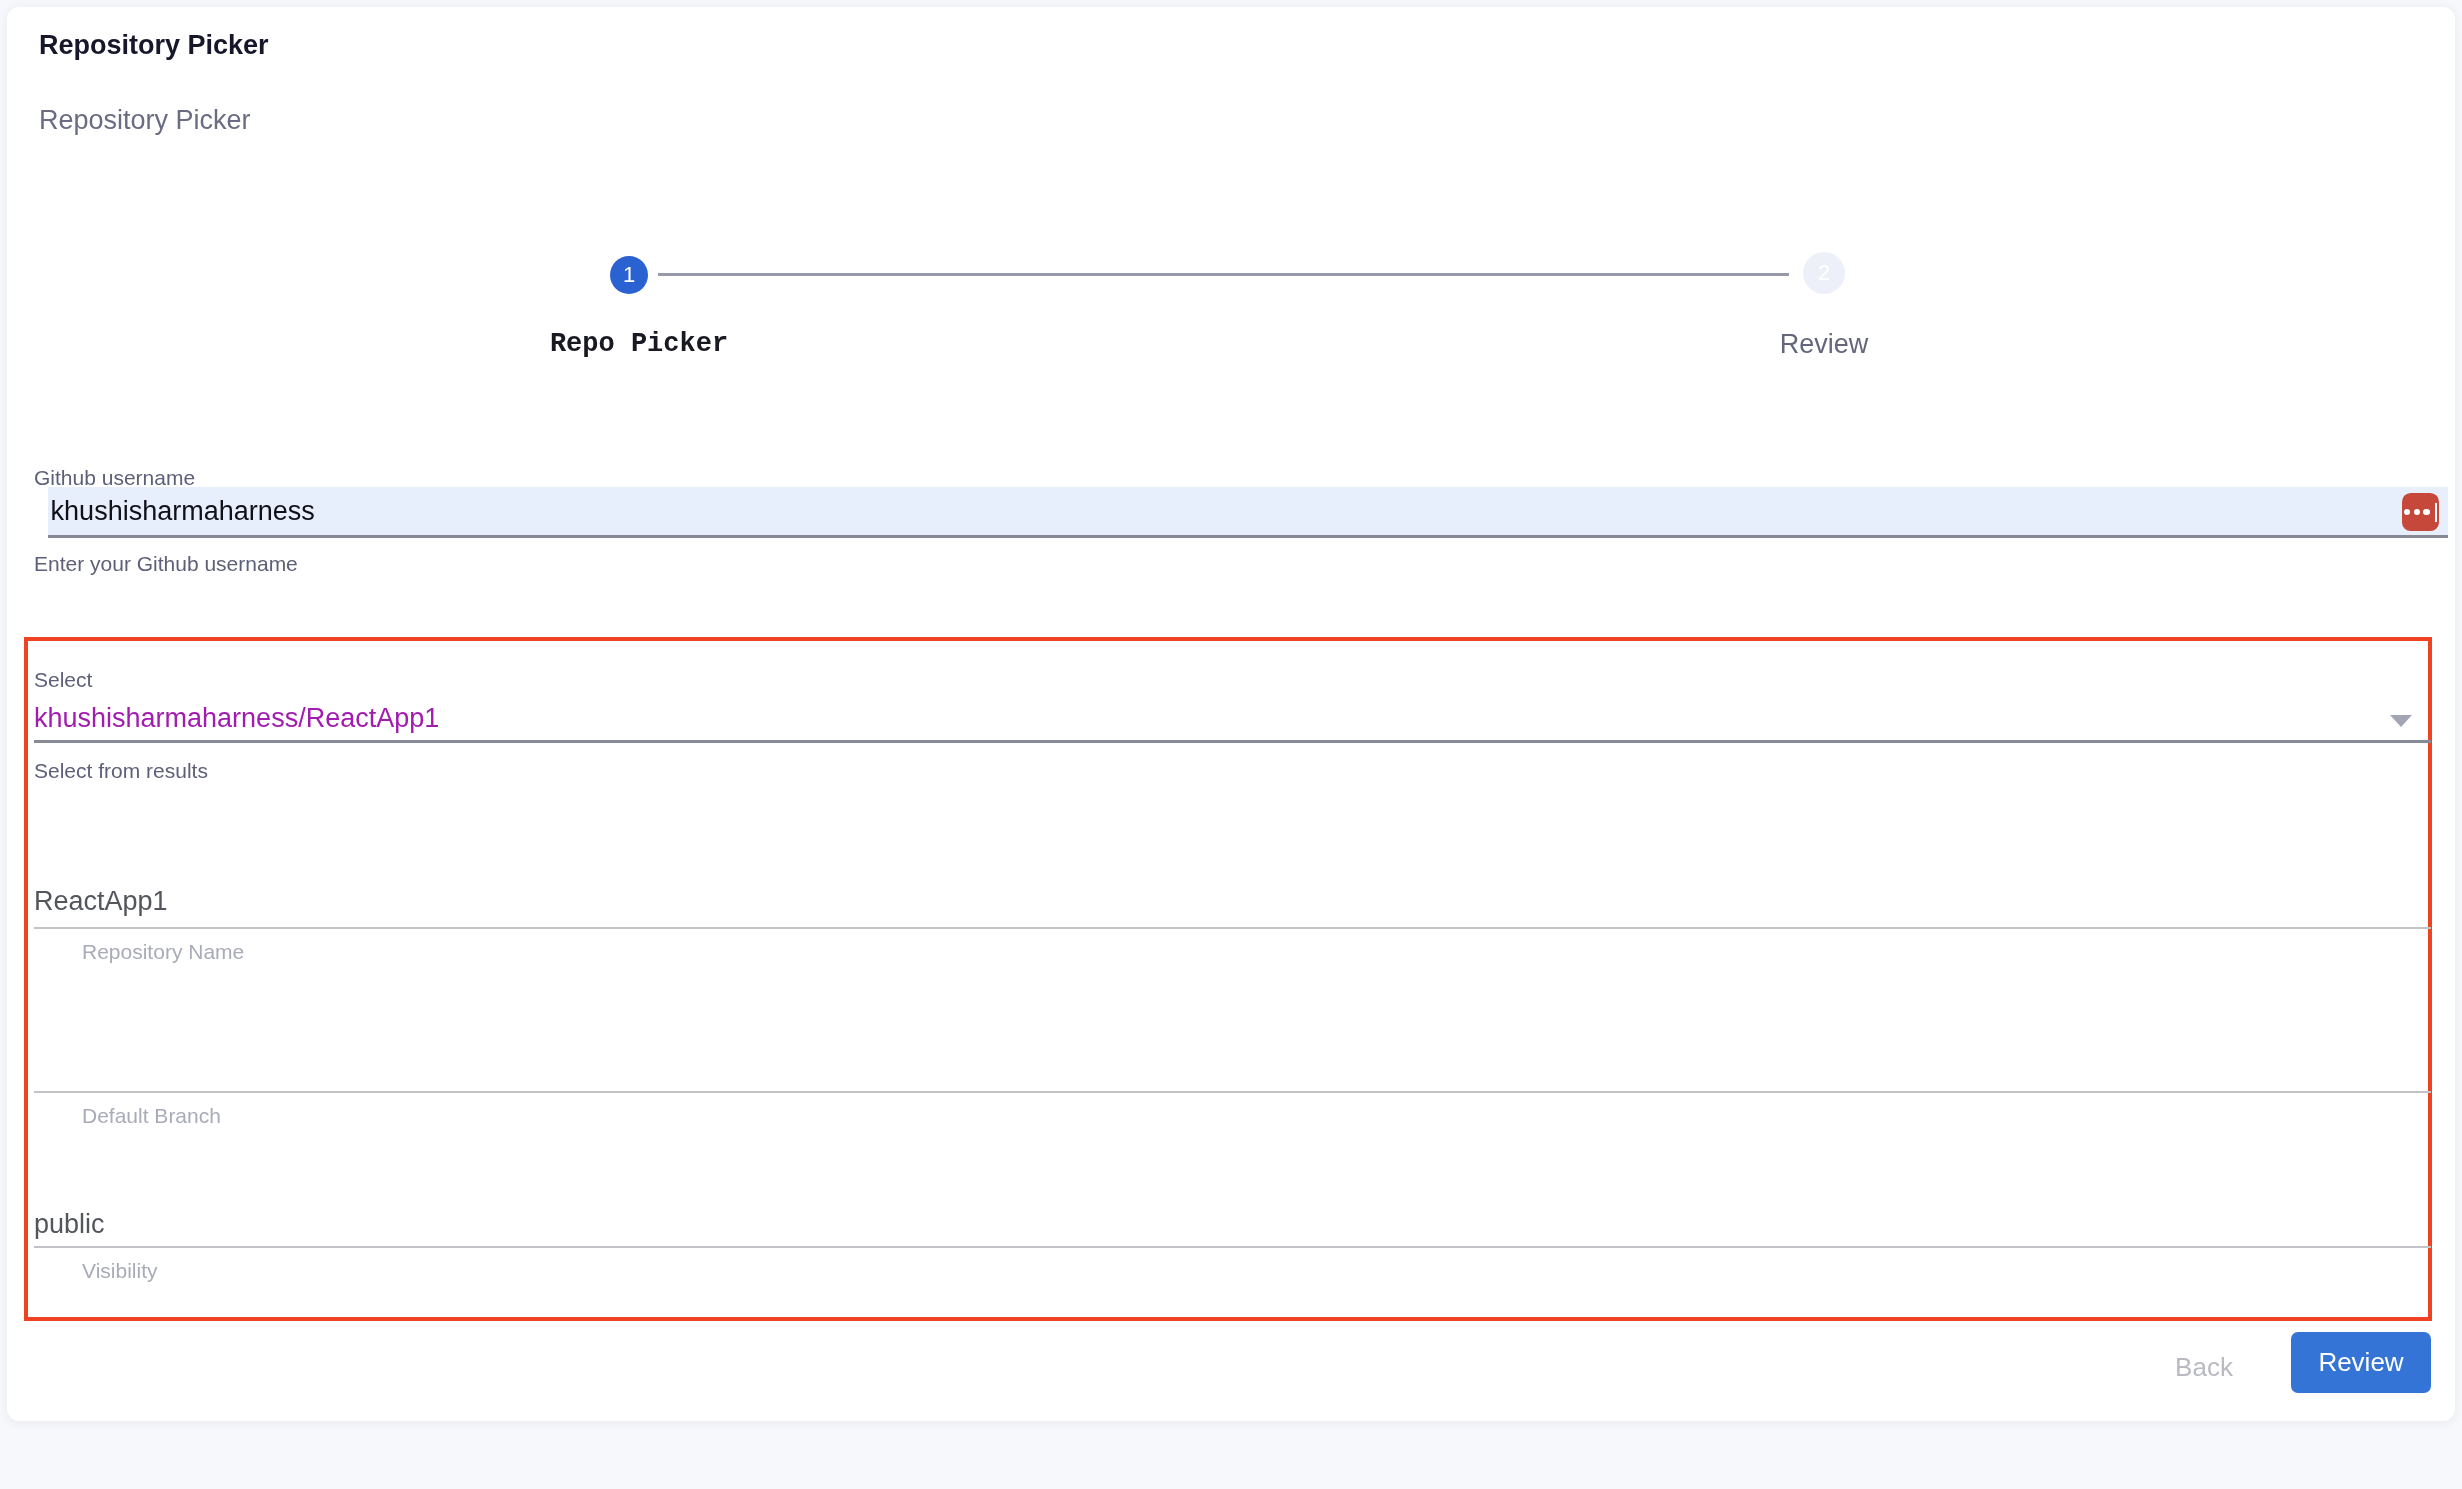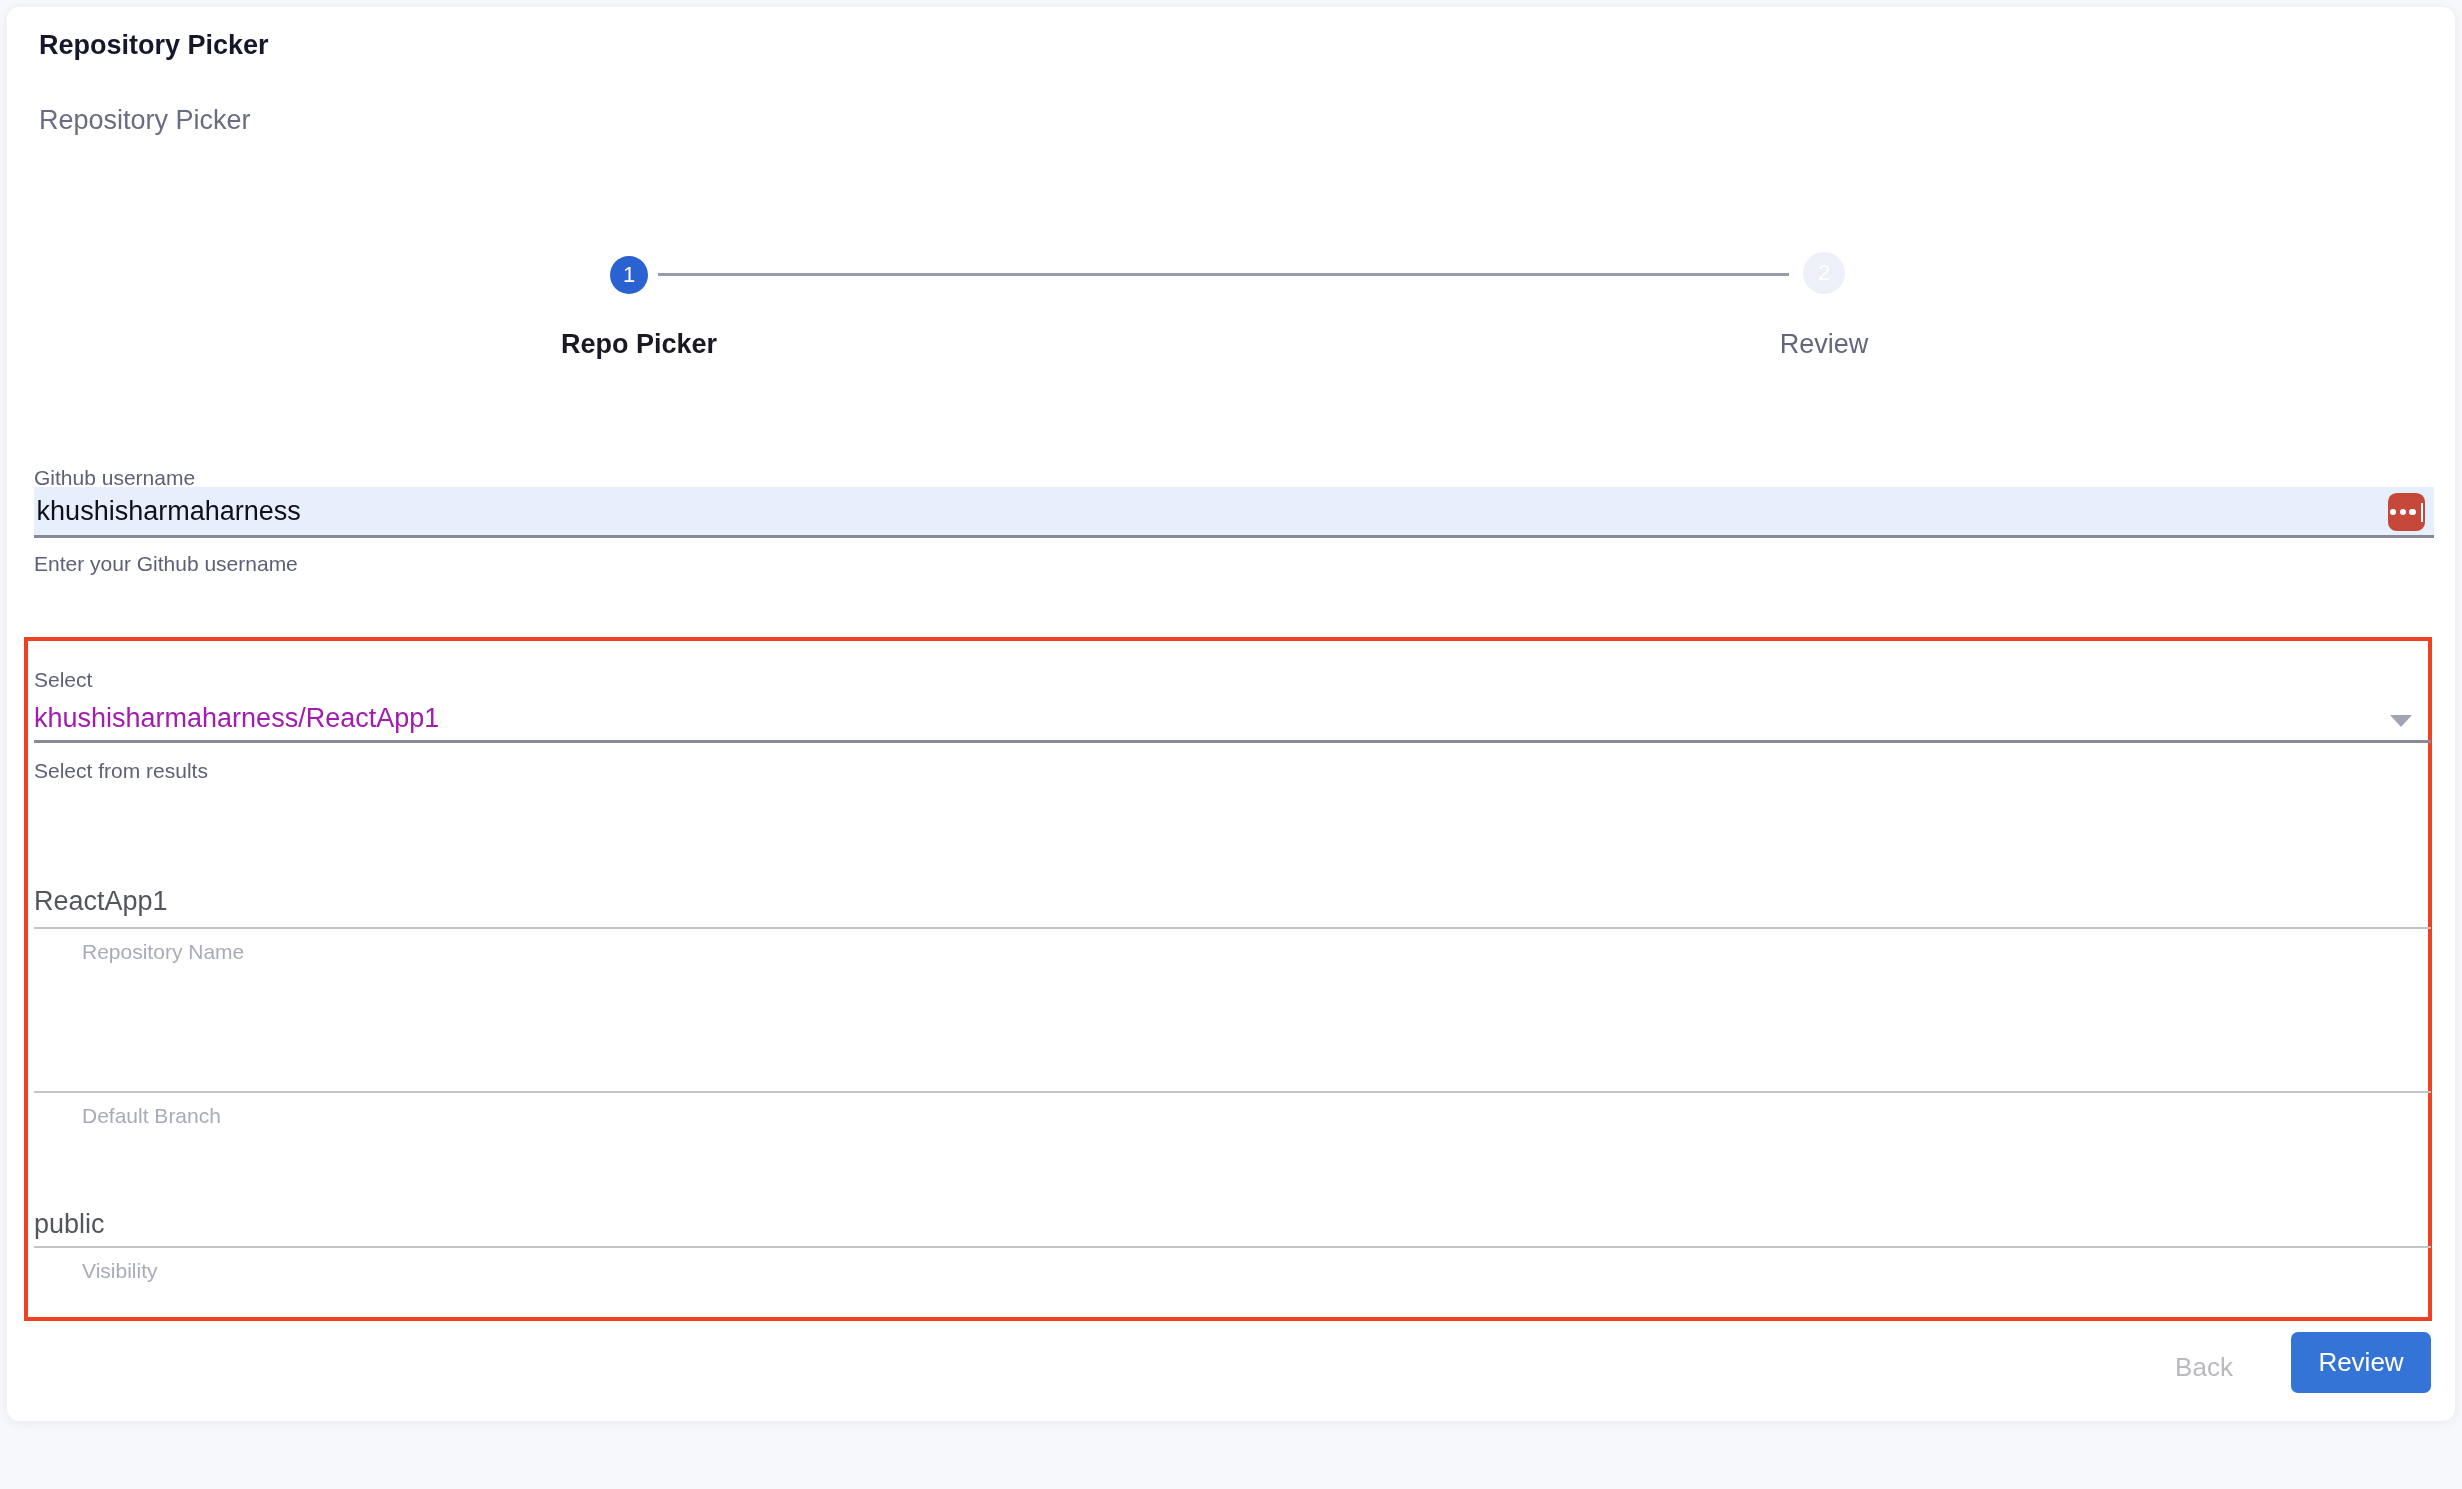--- a/index.html
+++ b/index.html
@@ -20,28 +20,28 @@
   
   .page-title { left:32px; top:23px; font-size:27px; font-weight:700; color:#17172b; }
   .page-subtitle { left:32px; top:98px; font-size:27px; font-weight:400; color:#696c83; }
 
   
   .step-circle { width:38px; height:38px; border-radius:50%; display:flex; align-items:center; justify-content:center; font-size:22px; }
   .step-circle.active { left:603px; top:249px; background:#2b62d1; color:#ffffff; }
   .step-circle.upcoming { left:1796px; top:245px; width:42px; height:42px; background:#eef0f9; color:#ffffff; }
   .step-connector { left:651px; top:266px; width:1131px; height:2.6px; background:#979aab; }
   .step-label { top:322px; width:262px; text-align:center; font-size:27px; }
-  .step-label.active { left:501px; font-weight:600; color:#191923; }
+  .step-label.active { left:501px; font-weight:600; color:#191923;font-family:Liberation Mono, monospace; }
   .step-label.upcoming { left:1686px; font-weight:400; color:#63667c; }
 
   
   .field-label { font-size:21px; color:#5e6079; }
   .username-label { left:27px; top:459px; }
   .username-box {
-    left:27px; top:480px; width:2400px; height:51px;
+    left:41px; top:480px; width:2400px; height:51px;
     background:#e7effc; border-bottom:3.5px solid #868995;
   }
   .username-input {
     width:100%; height:100%; border:none; outline:none; background:transparent;
     font-family:"Liberation Sans", sans-serif;
     font-size:27px; color:#101018; padding:0 52px 0 2.6px;
   }
   .lastpass-icon {
     position:absolute; right:8.7px; top:6.1px; width:37px; height:38px;
     background:#c5483b; border-radius:8.7px;

